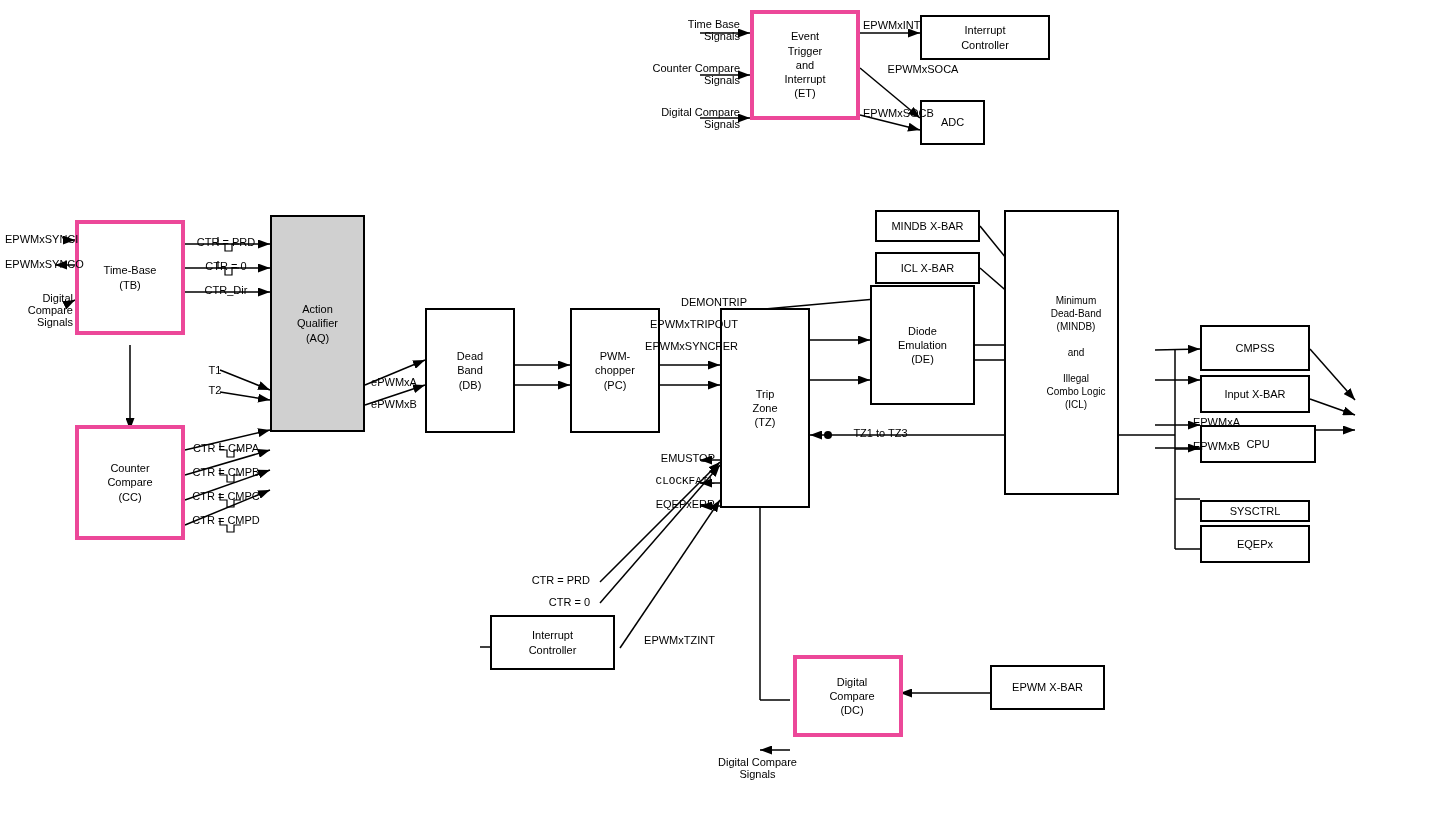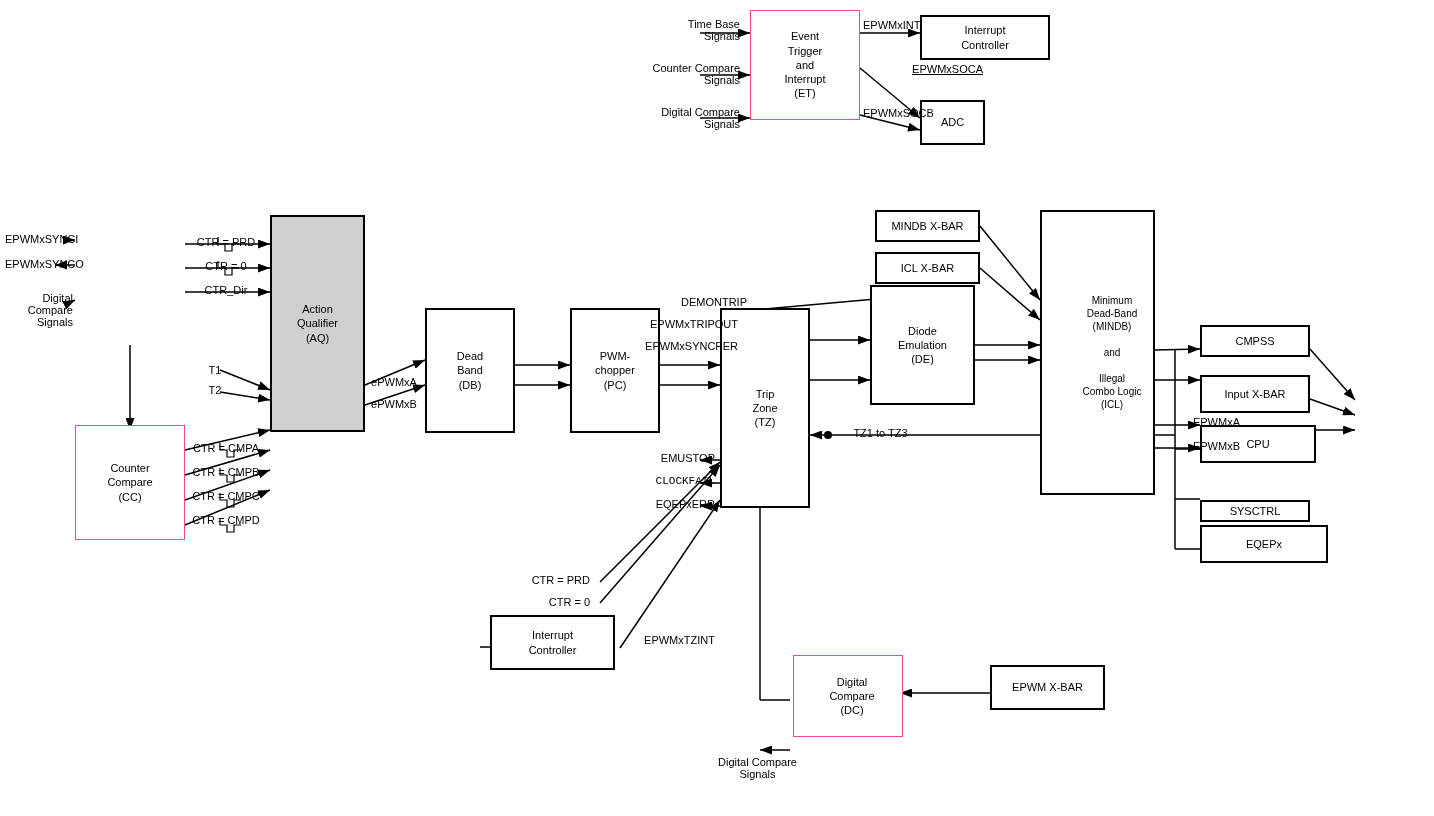--- a/index.html
+++ b/index.html
@@ -26,21 +26,21 @@
       align-items: center;
       justify-content: center;
       text-align: center;
       line-height: 1.3;
       font-size: 11px;
     }
     .block-gray {
       background: #d0d0d0;
     }
     .block-thick {
-      border: 1px solid #ec4899;
+      border: 4px solid #ec4899;
     }
     svg.arrows {
       position: absolute;
       top: 0; left: 0;
       width: 1434px;
       height: 816px;
       pointer-events: none;
     }
     .label {
       position: absolute;
@@ -181,20 +181,23 @@
   </div>
 
   <div class="block" style="left:920px;top:15px;width:130px;height:45px;">
     <span>Interrupt<br>Controller</span>
   </div>
 
   <div class="block" style="left:920px;top:100px;width:65px;height:45px;">
     <span>ADC</span>
   </div>
 
+  <div class="block block-thick" style="left:75px;top:220px;width:110px;height:115px;">
+    <span>Time-Base<br>(TB)</span>
+  </div>
 
   <div class="block block-gray" style="left:270px;top:215px;width:95px;height:217px;">
     <span>Action<br>Qualifier<br>(AQ)</span>
   </div>
 
   <div class="block block-thick" style="left:75px;top:425px;width:110px;height:115px;">
     <span>Counter<br>Compare<br>(CC)</span>
   </div>
 
   <div class="block" style="left:425px;top:308px;width:90px;height:125px;">
@@ -214,63 +217,63 @@
   </div>
 
   <div class="block" style="left:875px;top:210px;width:105px;height:32px;">
     <span>MINDB X-BAR</span>
   </div>
 
   <div class="block" style="left:875px;top:252px;width:105px;height:32px;">
     <span>ICL X-BAR</span>
   </div>
 
-  <div class="block" style="left:1040px;top:210px;width:115px;height:285px;padding-left:29px;">
+  <div class="block" style="left:1004px;top:210px;width:115px;height:285px;padding-left:29px;">
     <span style="font-size:10px;">Minimum<br>Dead-Band<br>(MINDB)<br><br>and<br><br>Illegal<br>Combo Logic<br>(ICL)</span>
   </div>
 
   <div class="block" style="left:490px;top:615px;width:125px;height:55px;">
     <span>Interrupt<br>Controller</span>
   </div>
 
   <div class="block block-thick" style="left:793px;top:655px;width:110px;height:82px;padding-left:8px;">
     <span>Digital<br>Compare<br>(DC)</span>
   </div>
 
   <div class="block" style="left:990px;top:665px;width:115px;height:45px;">
     <span>EPWM X-BAR</span>
   </div>
 
 
-  <div class="block" style="left:1200px;top:325px;width:110px;height:32px;">
+  <div class="block" style="left:1200px;top:325px;width:110px;height:46px;">
     <span>CMPSS</span>
   </div>
 
   <div class="block" style="left:1200px;top:375px;width:110px;height:38px;">
     <span>Input X-BAR</span>
   </div>
 
   <div class="block" style="left:1200px;top:425px;width:116px;height:38px;">
     <span>CPU</span>
   </div>
 
   <div class="block" style="left:1200px;top:500px;width:110px;height:22px;">
     <span>SYSCTRL</span>
   </div>
 
-  <div class="block" style="left:1200px;top:525px;width:128px;height:38px;">
+  <div class="block" style="left:1200px;top:525px;width:110px;height:38px;">
     <span>EQEPx</span>
   </div>
 
   <div class="label" style="left:600px;top:18px;text-align:right;width:140px;">Time Base<br>Signals</div>
   <div class="label" style="left:580px;top:62px;text-align:right;width:160px;">Counter Compare<br>Signals</div>
   <div class="label" style="left:580px;top:106px;text-align:right;width:160px;">Digital Compare<br>Signals</div>
 
   <div class="label" style="left:863px;top:19px;width:120px;text-align:left;">EPWMxINT</div>
-  <div class="label" style="left:863px;top:63px;width:120px;text-align:right;text-decoration:underline;">EPWMxSOCA</div>
+  <div class="label" style="left:863px;top:63px;width:120px;text-align:center;">EPWMxSOCA</div>
   <div class="label" style="left:863px;top:107px;width:120px;text-align:left;">EPWMxSOCB</div>
 
   <div class="label" style="left:5px;top:233px;width:68px;text-align:right;">EPWMxSYNCI</div>
   <div class="label" style="left:5px;top:258px;width:68px;text-align:right;">EPWMxSYNCO</div>
   <div class="label" style="left:5px;top:292px;width:68px;text-align:right;">Digital Compare<br>Signals</div>
 
   <div class="label" style="left:185px;top:236px;width:82px;">CTR = PRD</div>
   <div class="label" style="left:185px;top:260px;width:82px;">CTR = 0</div>
   <div class="label" style="left:185px;top:284px;width:82px;">CTR_Dir</div>
 

